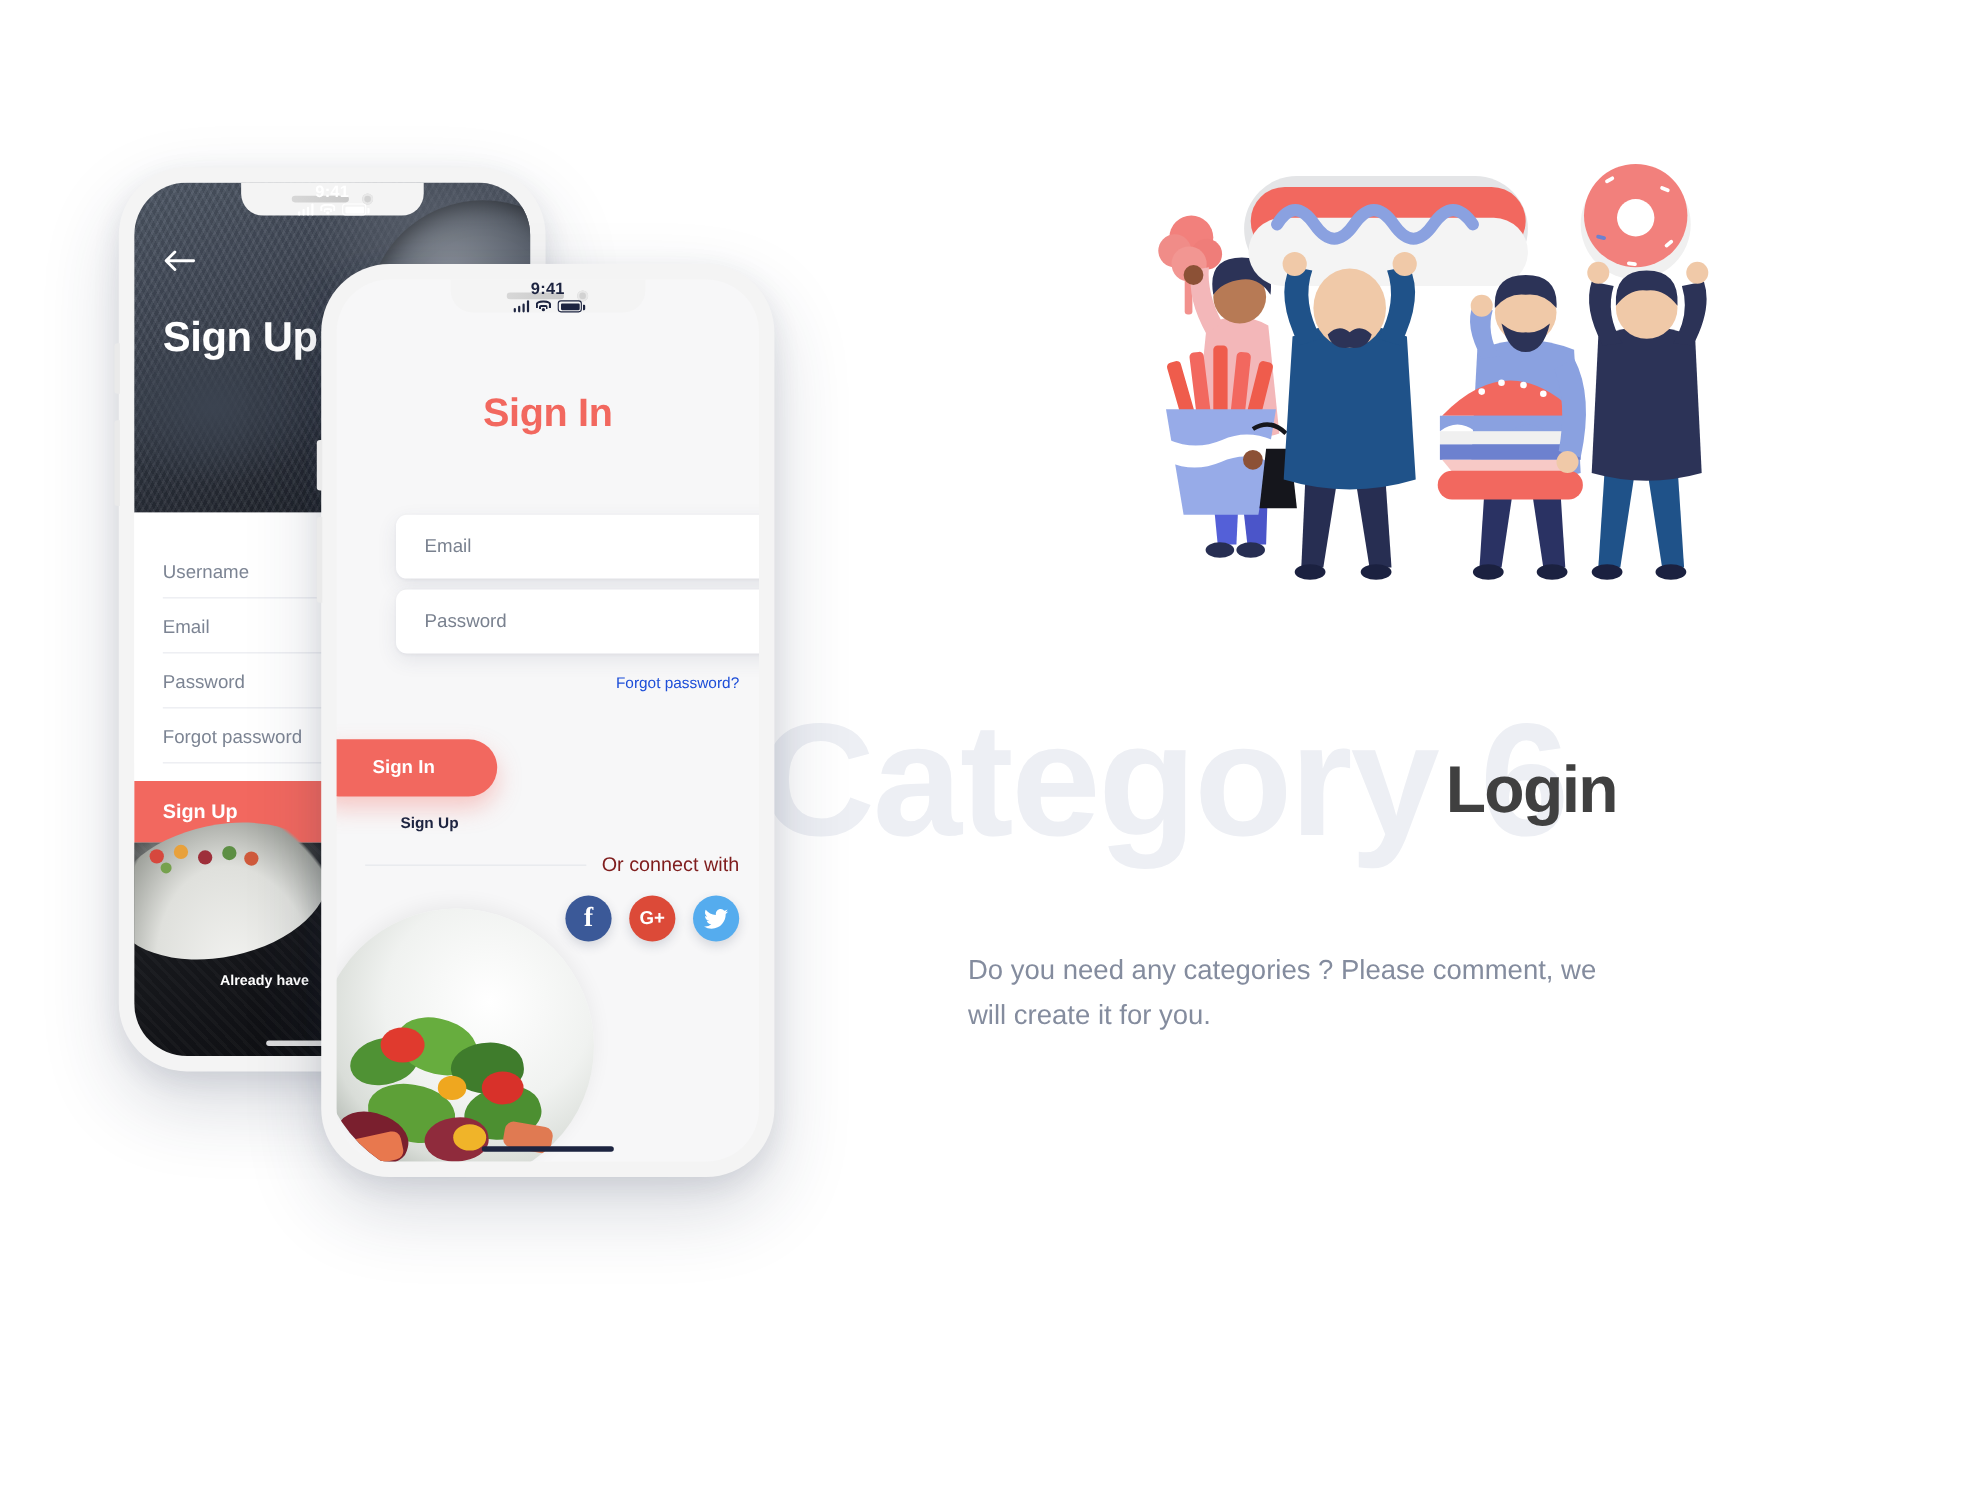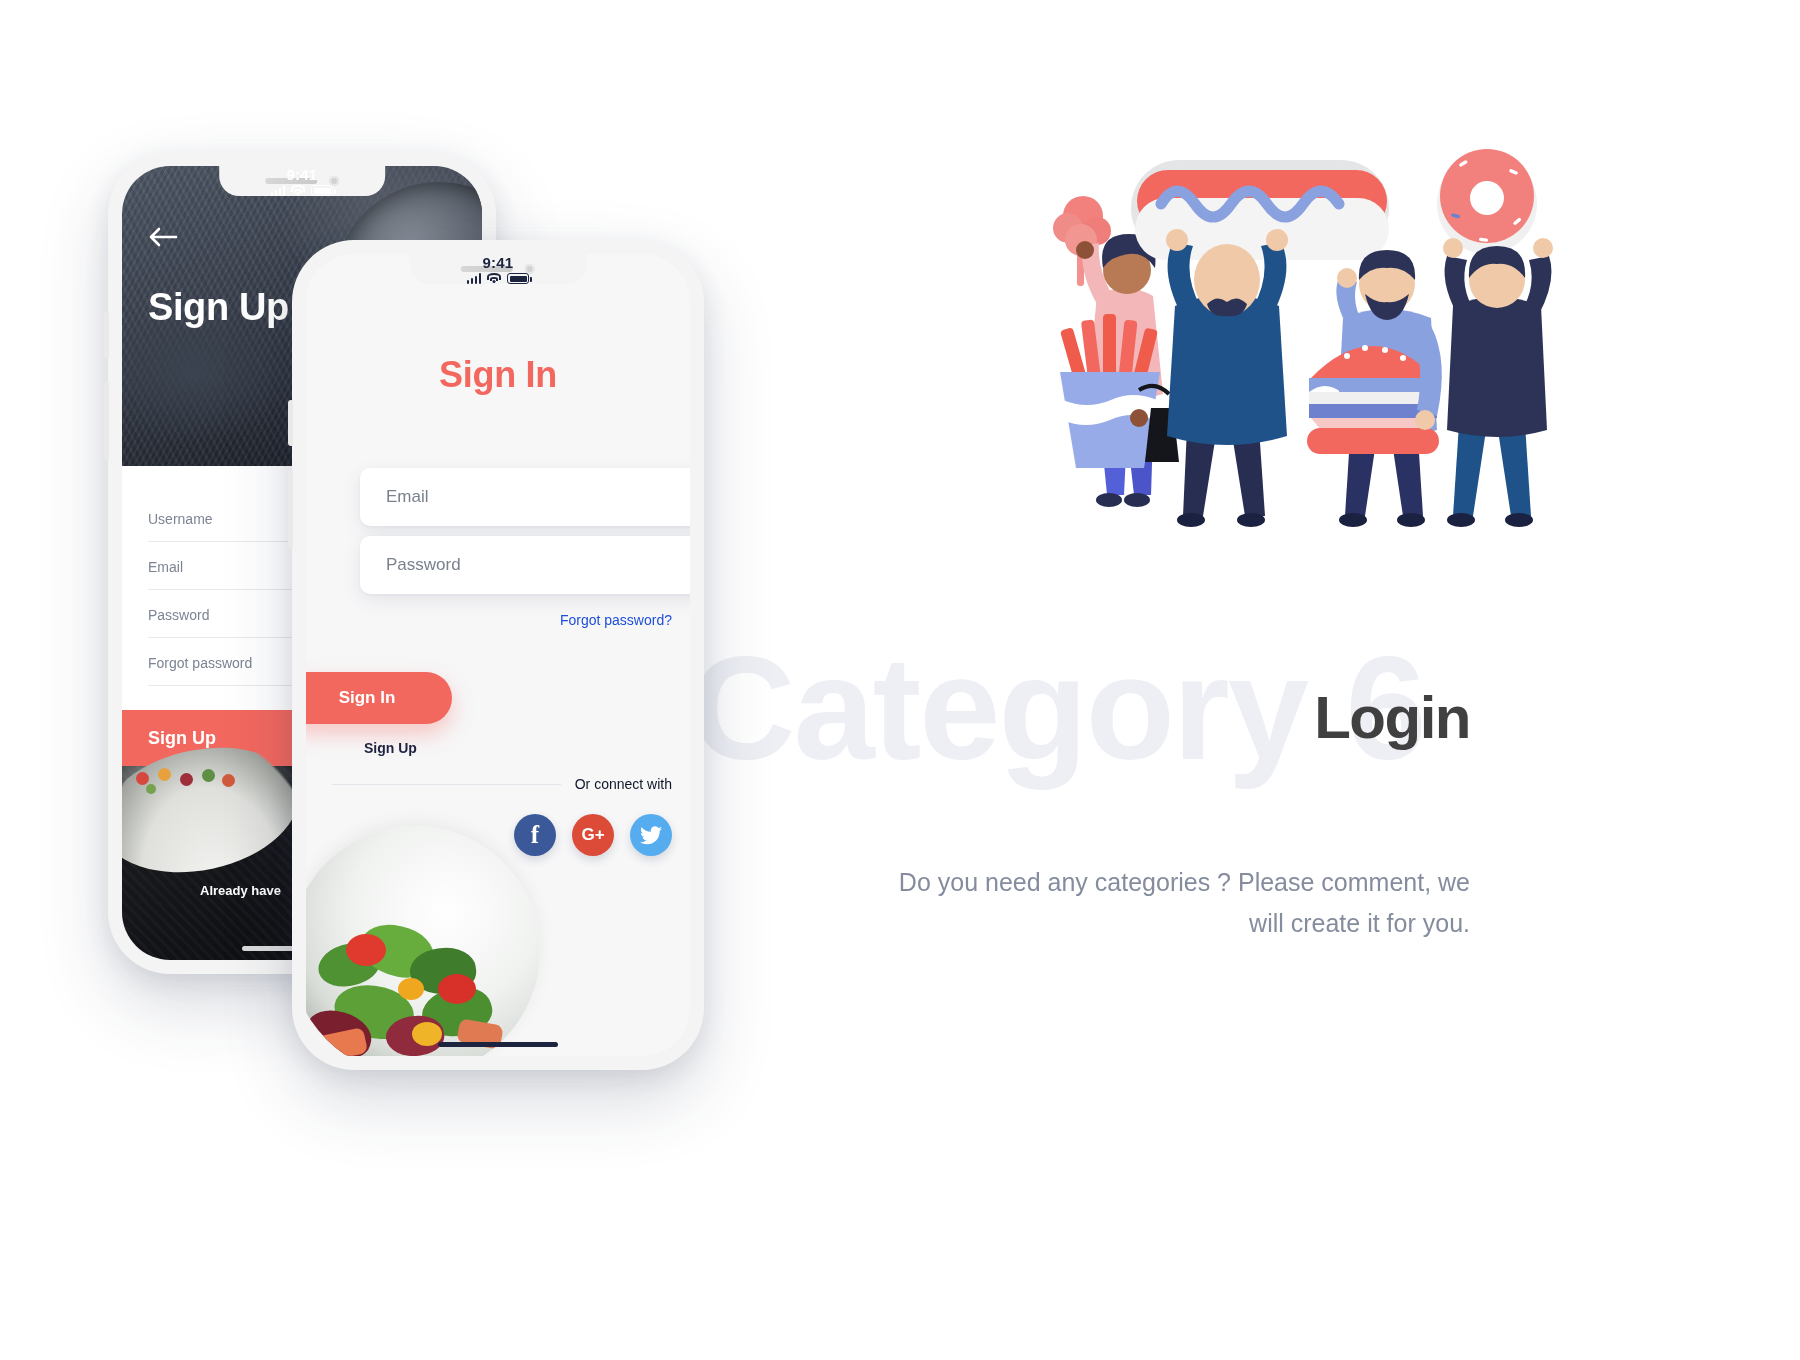--- a/index.html
+++ b/index.html
@@ -77,21 +77,21 @@
     background:radial-gradient(circle at 36% 34%, #8e949d 0%, #5b626d 40%, #2a2f38 72%, #14171c 100%);
     box-shadow: inset 0 0 26px rgba(0,0,0,.55);
   }
   .back-arrow { position:absolute; left:26px; top:60px; width:30px; height:22px; z-index:5; }
   .signup-title{
     position:absolute; left:26px; top:120px; color:#fff; font-size:38px;
     font-weight:bold; letter-spacing:-.4px; z-index:5;
   }
   .signup-form{ position:absolute; top:300px; left:0; right:0; padding:28px 26px 0; background:#fff; }
   .field{ padding:16px 0 13px; border-bottom:1px solid #e7e9ee; }
-  .field span{ font-size:14px; color:#7c8493; }
+  .field span{ font-size:17px; color:#7c8493; }
   .signup-btn{
     position:absolute; left:0; right:0; top:544px; height:56px;
     background:#f2685f; display:flex; align-items:center; padding-left:26px;
     color:#fff; font-size:18px; font-weight:bold;
   }
   .signup-food{
     position:absolute; top:600px; left:0; right:0; bottom:0;
     background:
       radial-gradient(ellipse 52% 30% at 20% 6%, #cfd4cd 0%, rgba(207,212,205,0) 58%),
       radial-gradient(ellipse 34% 24% at 82% 86%, #5e2430 0%, rgba(94,36,48,0) 66%),
@@ -135,21 +135,21 @@
     display:flex; align-items:center; justify-content:center;
     box-shadow:0 10px 22px rgba(242,104,95,.34);
   }
   .signin-signup{
     position:absolute; top:486px; left:58px; font-size:14px; font-weight:bold; color:#1d2440;
   }
   .connect-row{
     position:absolute; top:522px; left:26px; right:18px; display:flex; align-items:center; gap:14px;
   }
   .connect-line{ flex:1; height:1px; background:#e3e5ea; }
-  .connect-label{ font-size:14px; color:#0f172a; white-space:nowrap; }
+  .connect-label{ font-size:18px; color:#7f1d1d; white-space:nowrap; }
   .social-row{
     position:absolute; top:560px; right:18px; display:flex; gap:16px;
   }
   .social{
     width:42px;height:42px;border-radius:50%;display:flex;align-items:center;justify-content:center;
     color:#fff;font-weight:bold; box-shadow:0 4px 10px rgba(40,50,80,.16);
   }
   .fb{ background:#3b5998; font-size:25px; font-family:"Liberation Serif", serif;}
   .gp{ background:#dc4a38; font-size:17px; }
   .tw{ background:#55acee; }
@@ -168,21 +168,21 @@
   .ghost-title{
     position:absolute; top:636px; left:690px; width:1080px; text-align:left;
     font-size:146px; font-weight:bold; color:#edeff4; letter-spacing:-2px;
     line-height:1; white-space:nowrap;
   }
   .login-title{
     position:absolute; top:688px; right:330px; font-size:60px; font-weight:bold;
     color:#404040; letter-spacing:-1.5px; line-height:1;
   }
   .tagline{
-    position:absolute; top:862px; right:330px; width:590px; text-align:right;
+    position:absolute; top:862px; right:330px; width:590px; text-align:left;
     font-size:25px; line-height:1.62; color:#848c9e;
   }
 </style>
 </head>
 <body>
 
 <div class="phone" id="phone-back">
   <div class="screen">
 
     <div class="signup-hero">

